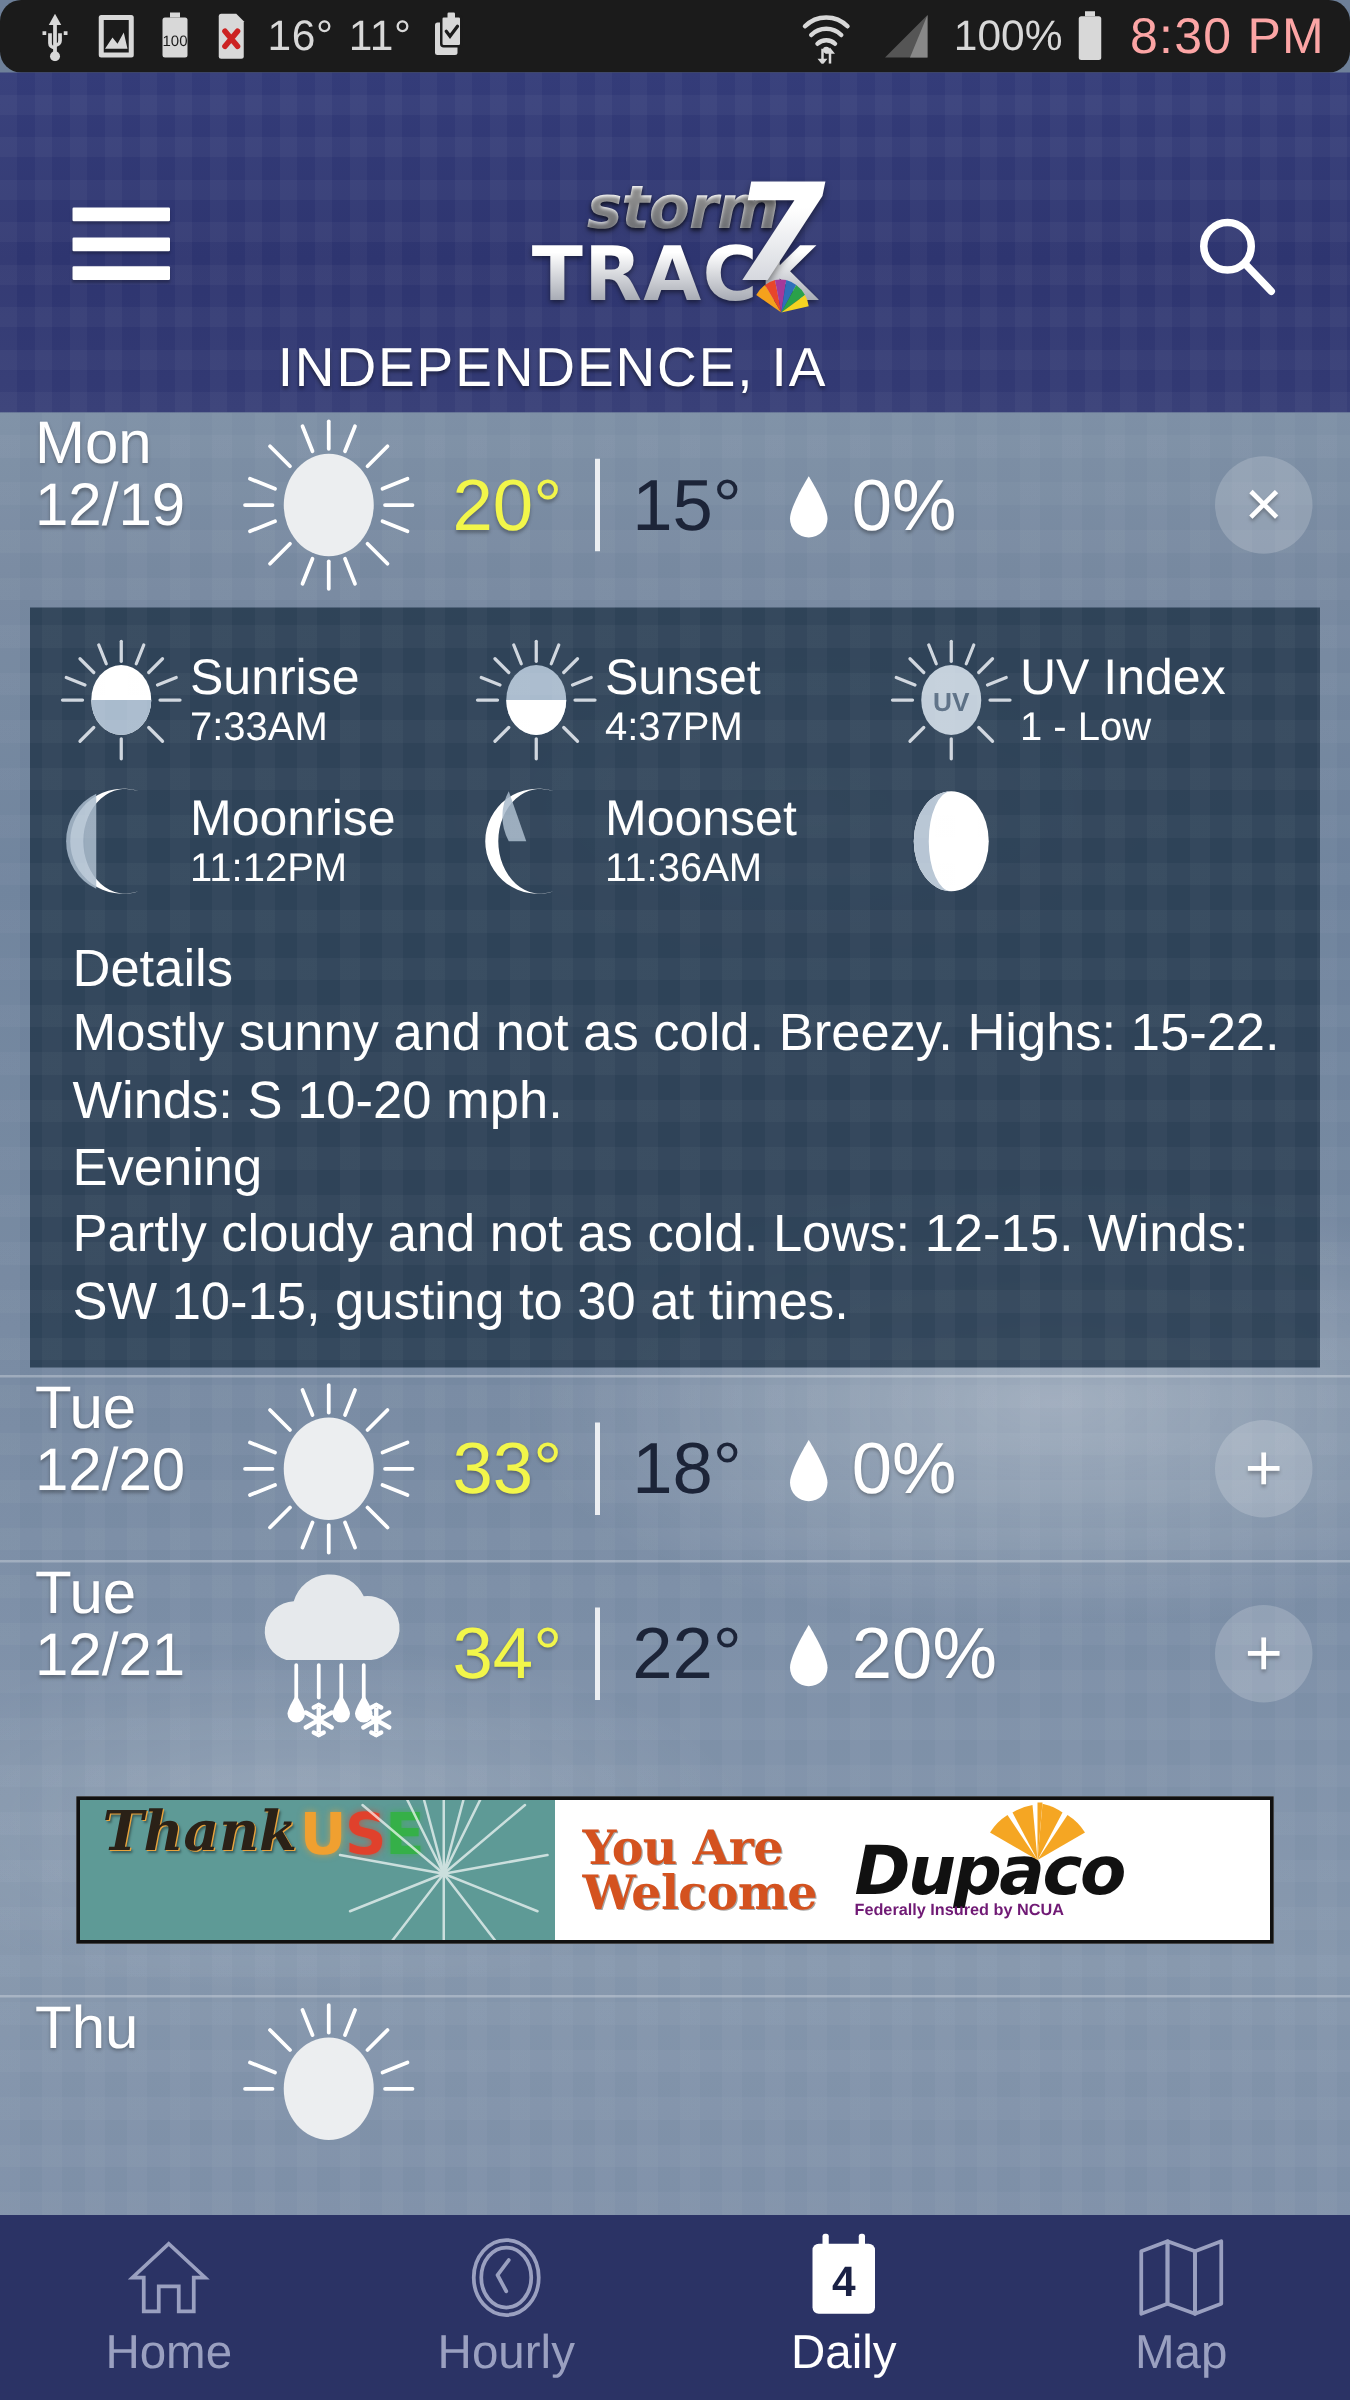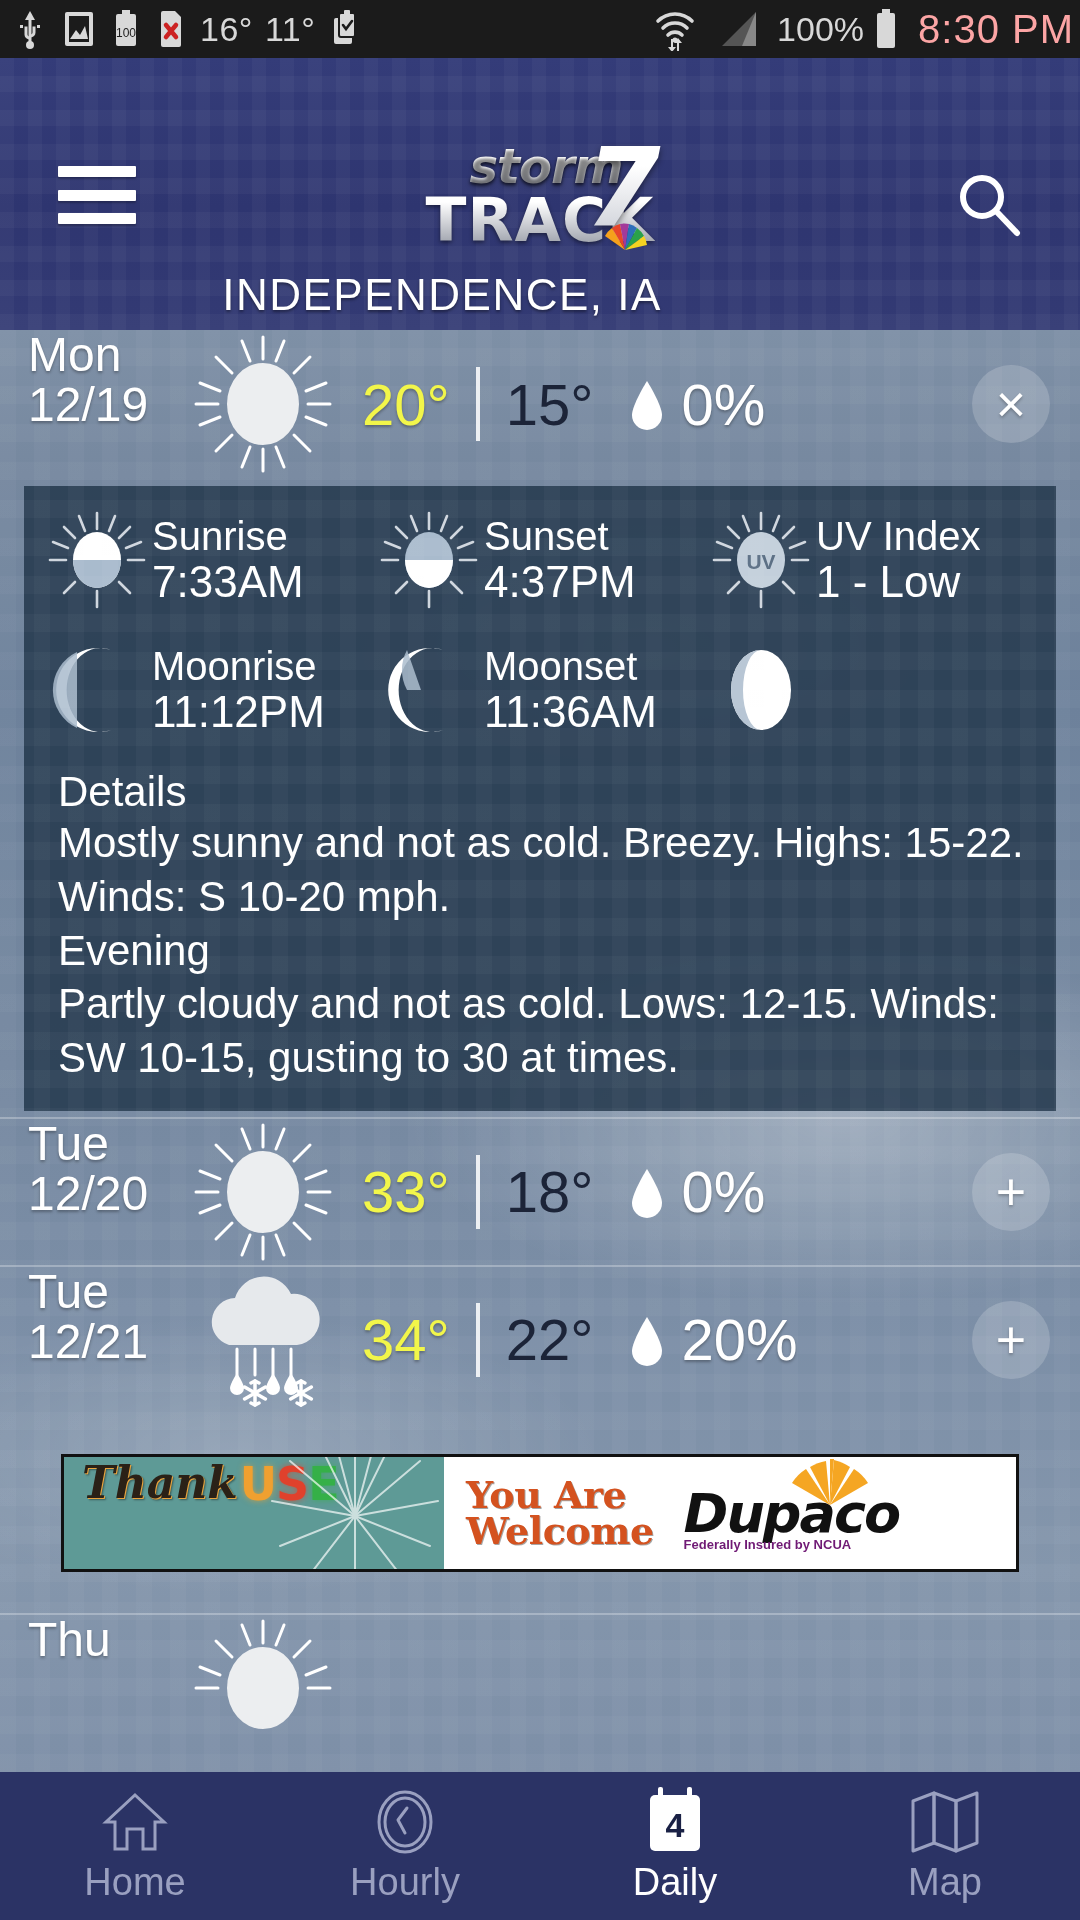--- a/index.html
+++ b/index.html
@@ -8,21 +8,21 @@
     font-family: "Liberation Sans", sans-serif;
     background: #6e8099;
     overflow: hidden;
   }
   #app { position: relative; width: 1080px; height: 1920px; overflow: hidden; }
 
   
   .statusbar {
     position: absolute; top: 0; left: 0; width: 1080px; height: 58px;
     background: #1b1b1b; display: flex; align-items: center;
-    padding: 0 6px; gap: 0px; color: #dcdcdc;
+    padding: 0 20px; gap: 0px; color: #dcdcdc; border-radius: 17px;
   }
   .sb-ic { display: inline-flex; align-items: center; justify-content: center;
     height: 44px; margin: 0 9px; }
   .sb-text { font-size: 34px; color: #d8d8d8; letter-spacing: 0.5px; margin: 0 6px;}
   .sb-right { margin-left: auto; display: flex; align-items: center; }
   .sb-time { font-size: 40px; color: #fca5a5; margin-left: 10px; letter-spacing:1px;}
   .sb-pct { font-size: 34px; color: #d8d8d8; margin-left: 8px;}
 
   
   .header {
@@ -121,26 +121,26 @@
     text-shadow: 0 2px 3px rgba(0,0,0,.25);
   }
 
   
   .detail-panel {
     margin: 8px 24px 6px 24px;
     background: rgba(38,58,78,.88);
     padding: 22px 18px 26px 18px;
     color: #fff;
   }
-  .astro-grid { display: grid; grid-template-columns: 1fr 1fr 1fr; row-gap: 26px; }
+  .astro-grid { display: grid; grid-template-columns: 1fr 1fr 1fr; row-gap: 9px; }
   .astro-cell { display: flex; align-items: center; }
   .astro-ic { width: 110px; flex-shrink: 0; display:flex; align-items:center; justify-content:center; }
   .astro-txt { line-height: 1.08; }
   .astro-label { font-size: 40px; color: #fff; white-space: nowrap; }
-  .astro-value { font-size: 44px; color: #fff; white-space: nowrap; }
+  .astro-value { font-size: 32px; color: #fff; white-space: nowrap; }
   .details-head { font-size: 42px; margin-top: 26px; margin-left: 16px; }
   .details-body { font-size: 42px; line-height: 1.28; margin-left: 16px; margin-right: 6px; }
 
   
   .ad-zone { position: relative; height: 200px; display: flex; align-items: center; justify-content: center; }
   .ad-banner {
     width: 958px; height: 118px; border: 3px solid #111; display: flex;
     background: #fff; overflow: hidden;
   }
   .ad-left {

